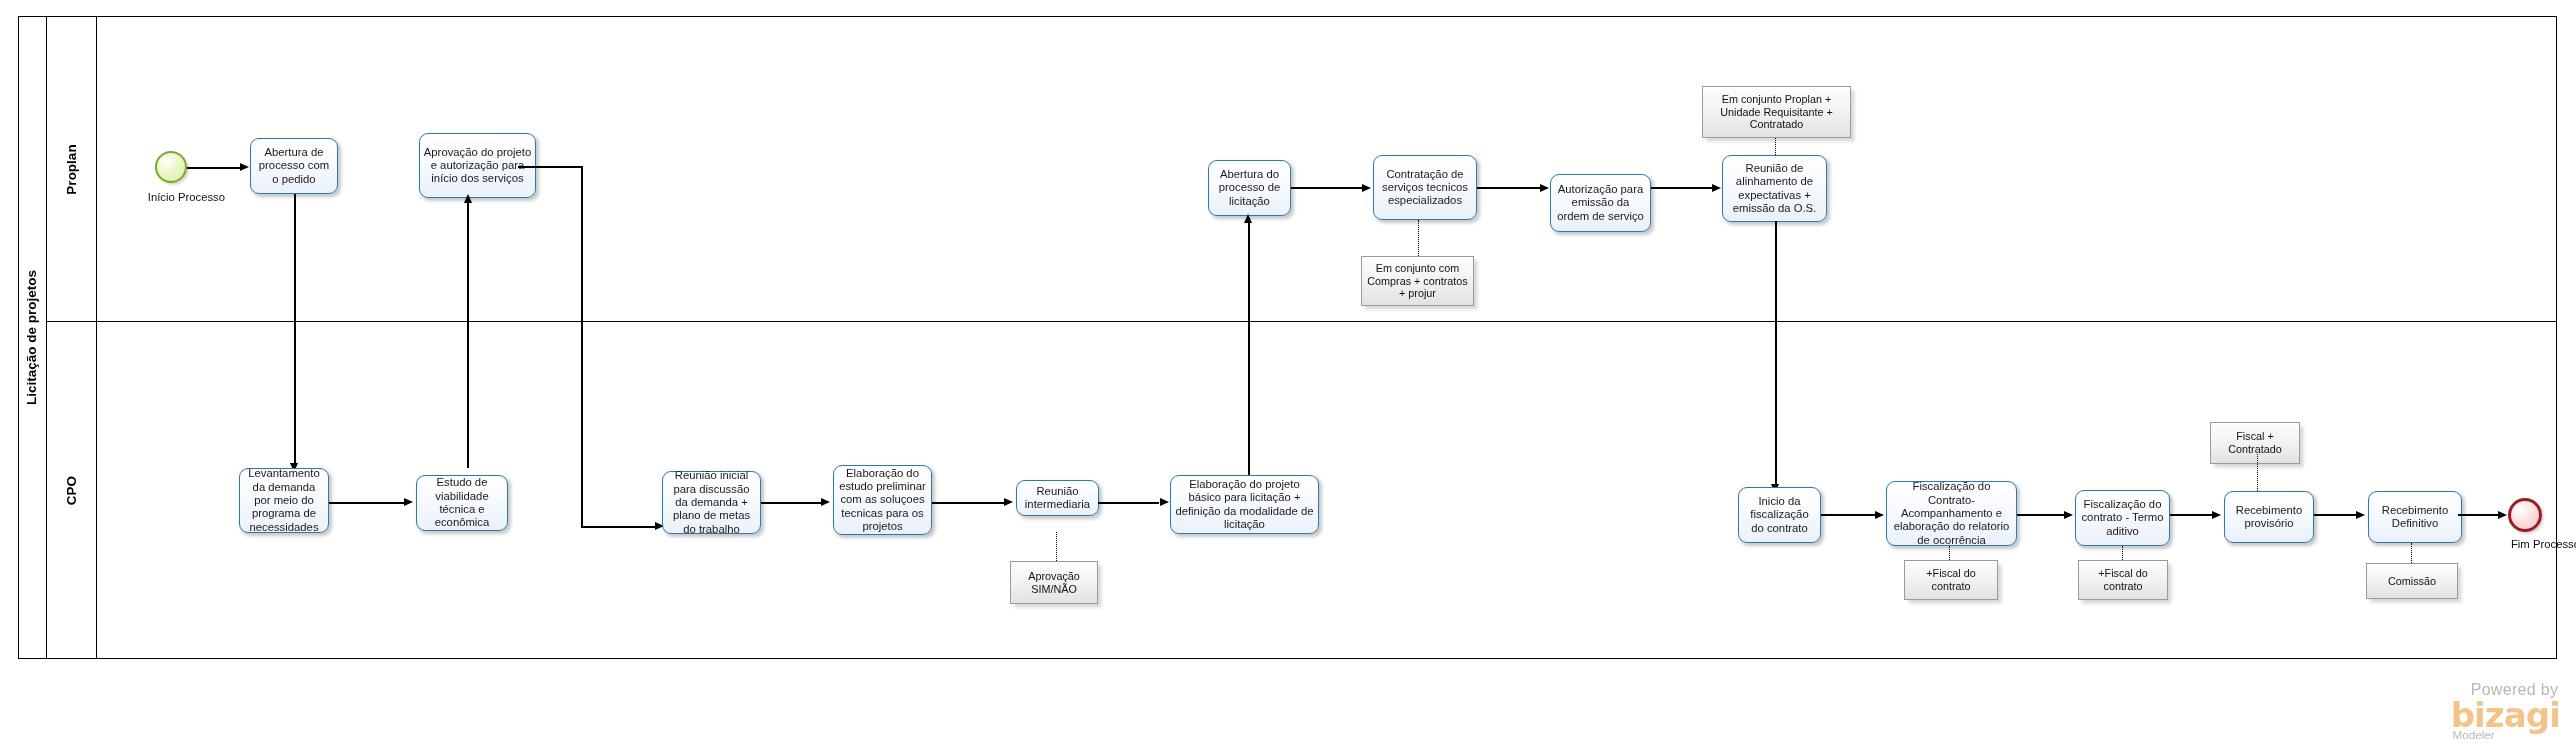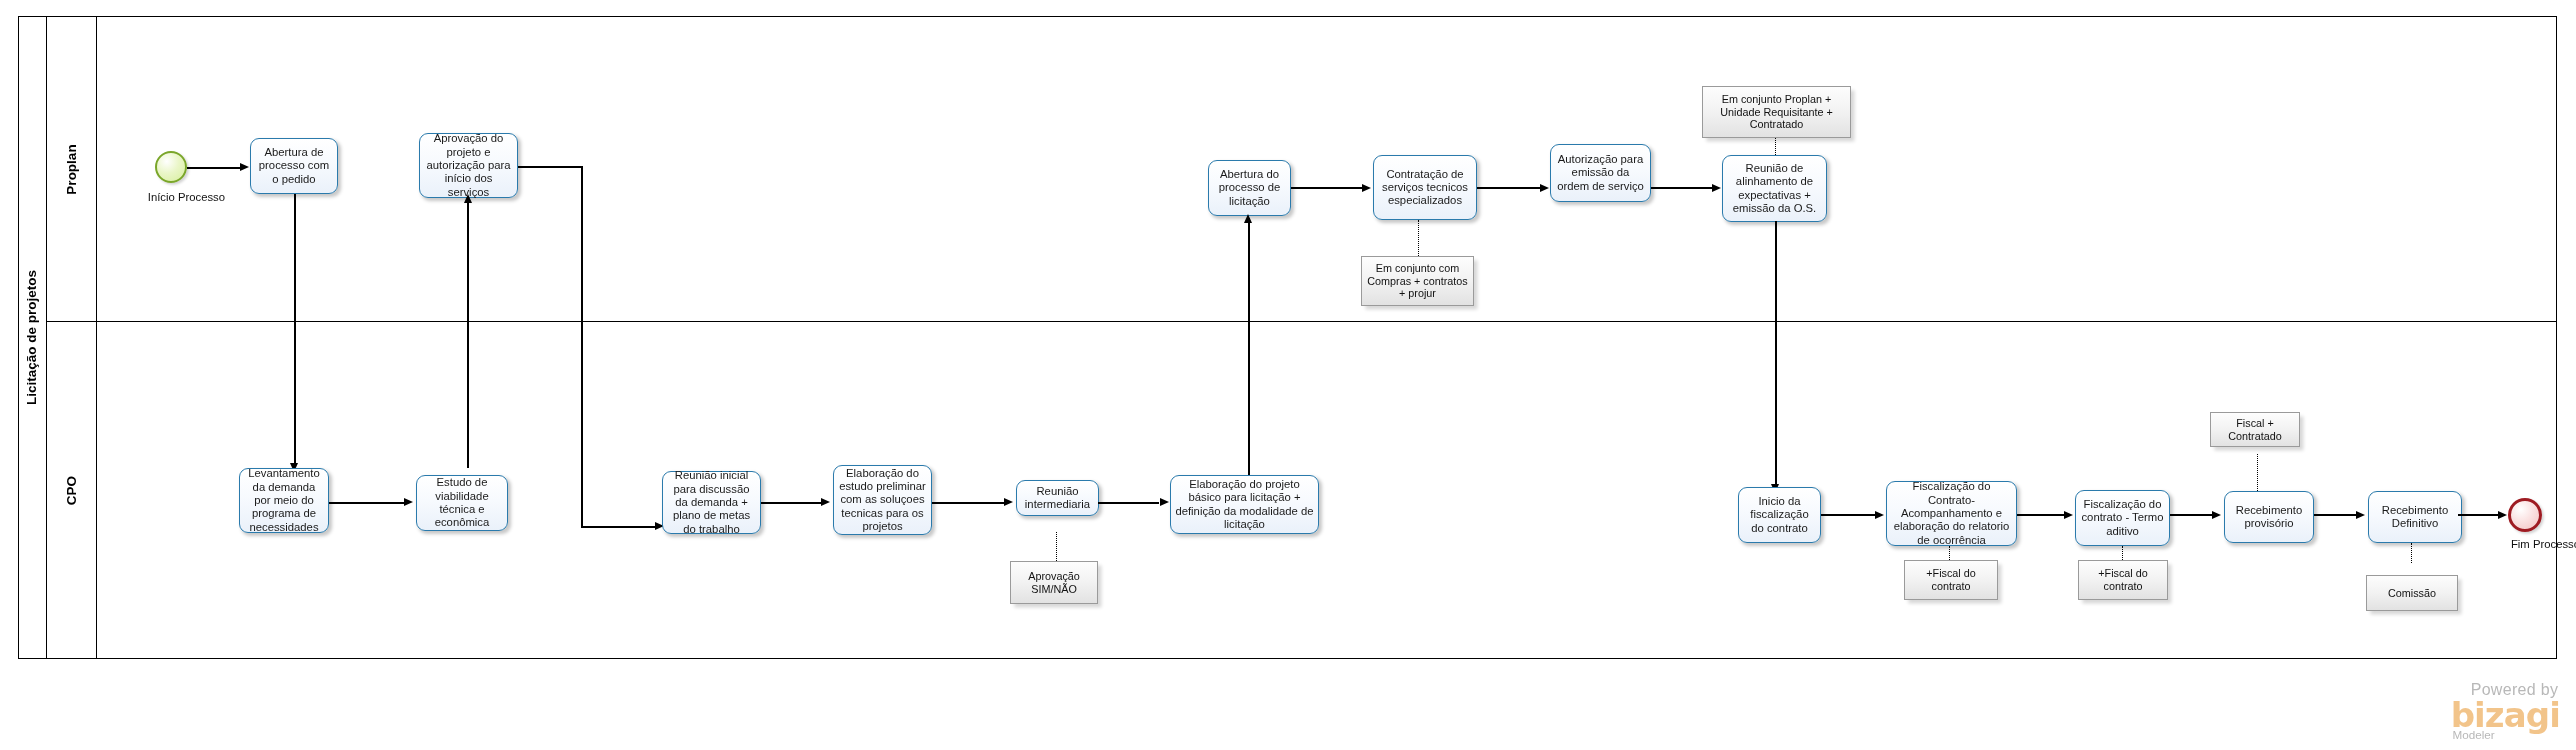--- a/index.html
+++ b/index.html
@@ -80,27 +80,27 @@
   <div class="lane-divider" style="left:47px;top:321px;width:2510px;"></div>
 
   <div class="event start" style="left:155px;top:151px;width:32px;height:32px;"></div>
   <div class="event-label" style="left:117px;top:191px;width:108px;">Início Processo</div>
 
   <div class="ln h" style="left:187px;top:167px;width:54px;"></div>
   <div class="arrow r" style="left:240px;top:163px;"></div>
 
   <div class="task" style="left:250px;top:138px;width:88px;height:56px;">Abertura de processo com o pedido</div>
 
-  <div class="task" style="left:419px;top:133px;width:99px;height:65px;">Aprovação do projeto e autorização  para início dos serviços</div>
+  <div class="task" style="left:419px;top:133px;width:117px;height:65px;">Aprovação do projeto e autorização  para início dos serviços</div>
 
   <div class="task" style="left:1208px;top:160px;width:83px;height:56px;">Abertura do processo de licitação</div>
 
   <div class="task" style="left:1373px;top:155px;width:104px;height:65px;">Contratação de serviços tecnicos especializados</div>
 
-  <div class="task" style="left:1550px;top:144px;width:101px;height:58px;">Autorização para emissão da ordem de serviço</div>
+  <div class="task" style="left:1550px;top:174px;width:101px;height:58px;">Autorização para emissão da ordem de serviço</div>
 
   <div class="task" style="left:1722px;top:155px;width:105px;height:67px;">Reunião de alinhamento de expectativas + emissão da O.S.</div>
 
   <div class="ln v" style="left:294px;top:194px;height:273px;"></div>
   <div class="arrow d" style="left:290px;top:463px;"></div>
 
   <div class="ln v" style="left:467px;top:198px;height:270px;"></div>
   <div class="arrow u" style="left:464px;top:194px;"></div>
 
   <div class="ln h" style="left:518px;top:166px;width:65px;"></div>
@@ -183,24 +183,24 @@
 
   <div class="annot" style="left:1010px;top:561px;width:88px;height:43px;">Aprovação SIM/NÃO</div>
   <div class="dot" style="left:1056px;top:532px;height:29px;"></div>
 
   <div class="annot" style="left:1904px;top:560px;width:94px;height:40px;">+Fiscal do contrato</div>
   <div class="dot" style="left:1949px;top:546px;height:14.4px;"></div>
 
   <div class="annot" style="left:2078px;top:560px;width:90px;height:40px;">+Fiscal do contrato</div>
   <div class="dot" style="left:2122px;top:546px;height:14.4px;"></div>
 
-  <div class="annot" style="left:2210px;top:412px;width:90px;height:35px;">Fiscal + Contratado</div>
+  <div class="annot" style="left:2210px;top:422px;width:90px;height:42px;">Fiscal + Contratado</div>
   <div class="dot" style="left:2257px;top:454px;height:37px;"></div>
 
-  <div class="annot" style="left:2366px;top:575px;width:92px;height:36px;">Comissão</div>
+  <div class="annot" style="left:2366px;top:563px;width:92px;height:36px;">Comissão</div>
   <div class="dot" style="left:2411px;top:543px;height:20px;"></div>
 
   <div id="logo">
     <div class="pb">Powered by</div>
     <div class="bz">bizagi</div>
     <div class="md">Modeler</div>
   </div>
 
 </div>
 

